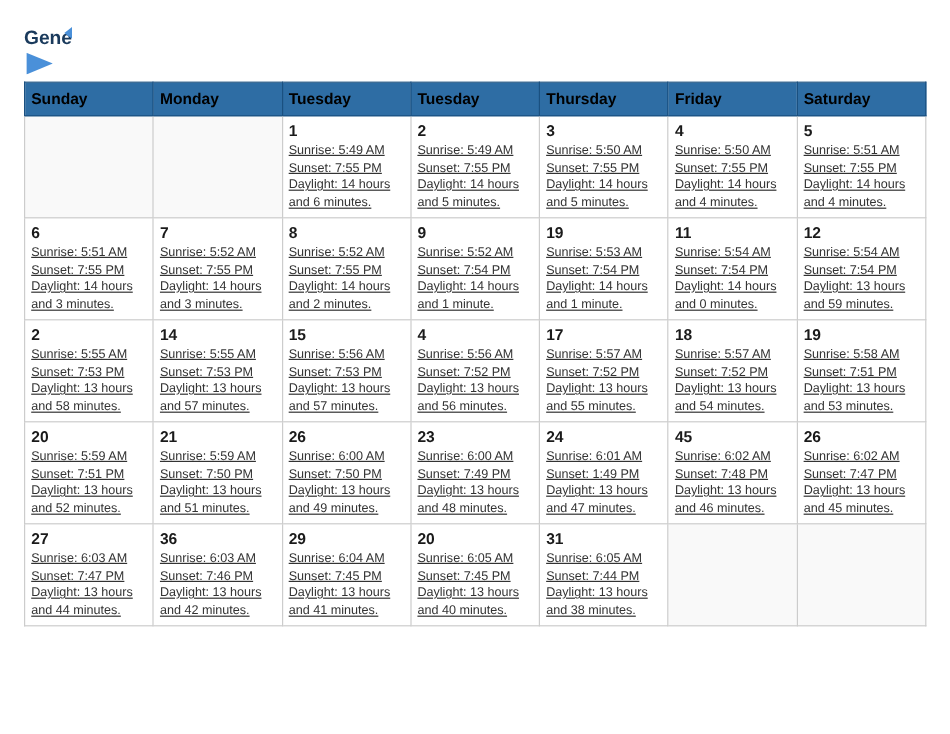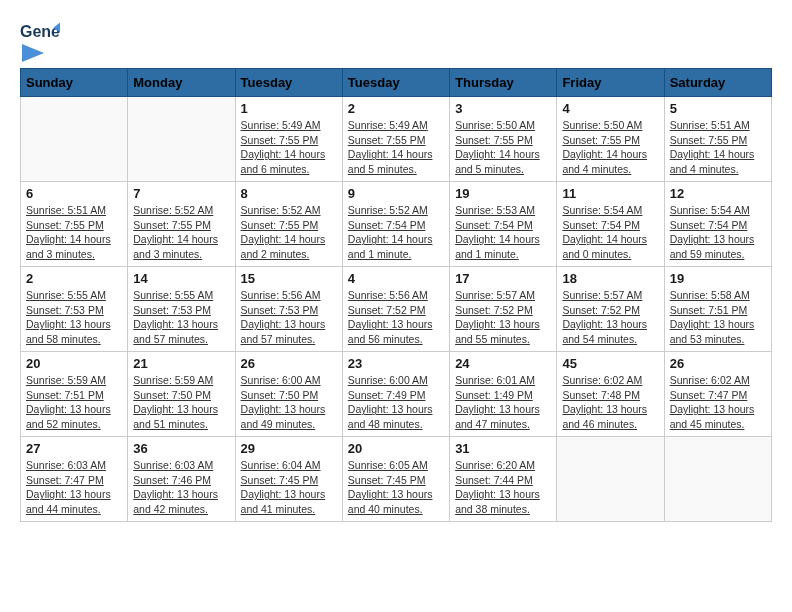--- a/index.html
+++ b/index.html
@@ -337,21 +337,21 @@
         </td>
         <td>
           <span class="day-number">20</span>
           <div class="day-info">Sunrise: 6:05 AM
 Sunset: 7:45 PM
 Daylight: 13 hours
 and 40 minutes.</div>
         </td>
         <td>
           <span class="day-number">31</span>
-          <div class="day-info">Sunrise: 6:20 AM
+          <div class="day-info">Sunrise: 6:05 AM
 Sunset: 7:44 PM
 Daylight: 13 hours
 and 38 minutes.</div>
         </td>
         <td class="empty"></td>
         <td class="empty"></td>
       </tr>
     </tbody>
 </table>
 

